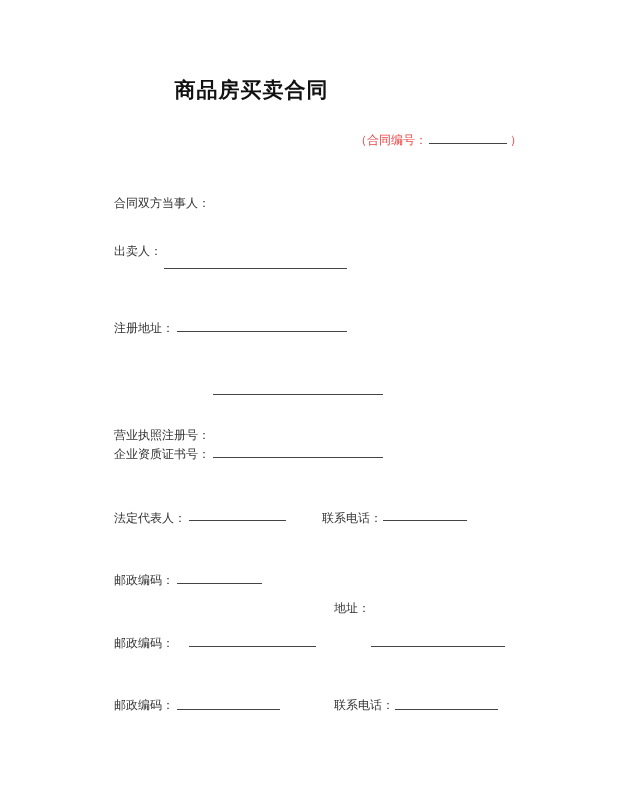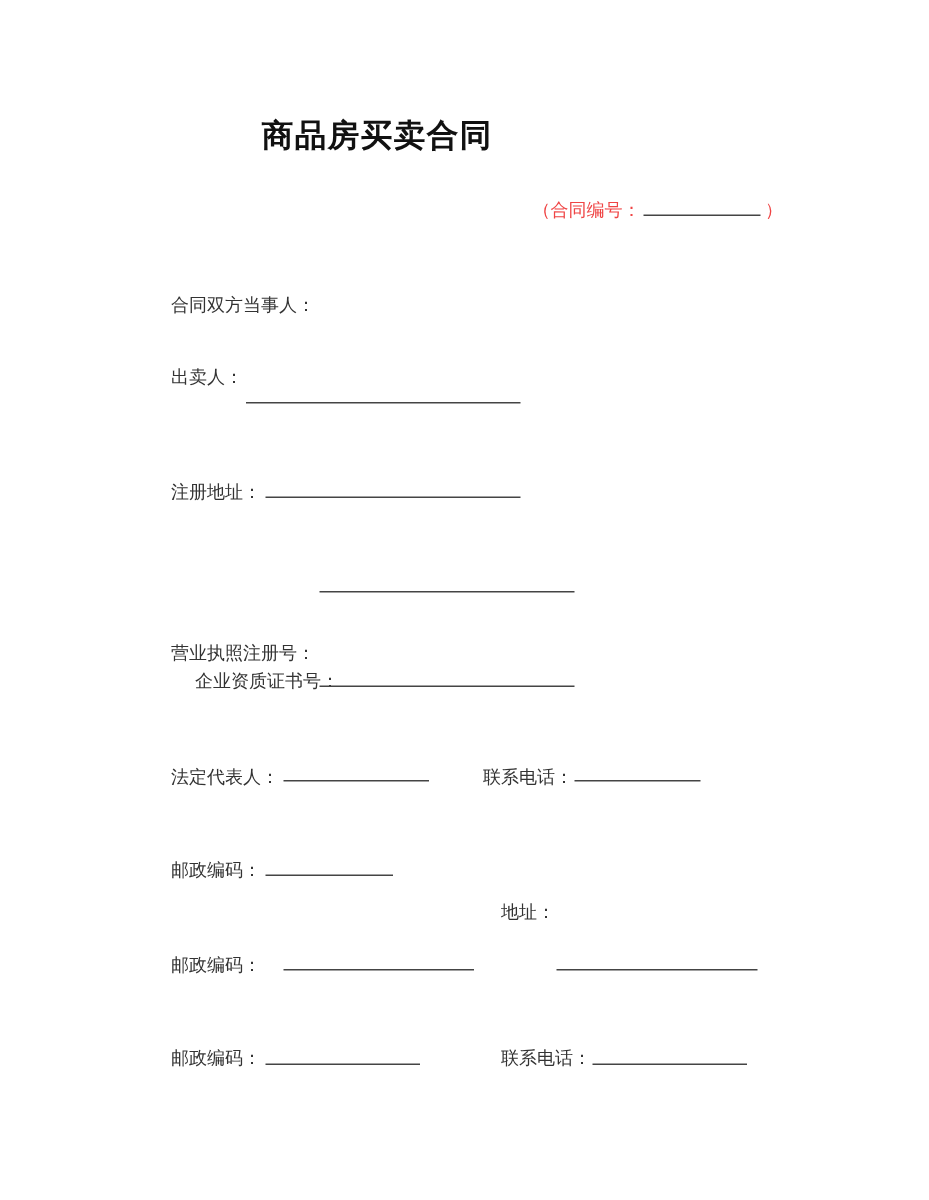--- a/index.html
+++ b/index.html
@@ -35,21 +35,21 @@
 
 <div class="field" style="left:114px; top:244px;">出卖人：</div>
 <div class="line" style="left:164px; top:268px; width:183px;"></div>
 
 <div class="field" style="left:114px; top:321px;">注册地址：</div>
 <div class="line" style="left:177px; top:331px; width:170px;"></div>
 
 <div class="field" style="left:114px; top:384px;margin-top:44px;">营业执照注册号：</div>
 <div class="line" style="left:213px; top:394px; width:170px;"></div>
 
-<div class="field" style="left:114px; top:447px;margin-left:16px;">企业资质证书号：</div>
+<div class="field" style="left:114px; top:447px;">企业资质证书号：</div>
 <div class="line" style="left:213px; top:457px; width:170px;"></div>
 
 <div class="field" style="left:114px; top:511px;">法定代表人：</div>
 <div class="line" style="left:189px; top:520px; width:97px;"></div>
 <div class="field" style="left:322px; top:511px;">联系电话：</div>
 <div class="line" style="left:383px; top:520px; width:84px;"></div>
 
 <div class="field" style="left:114px; top:573px;">邮政编码：</div>
 <div class="line" style="left:177px; top:583px; width:85px;"></div>
 

